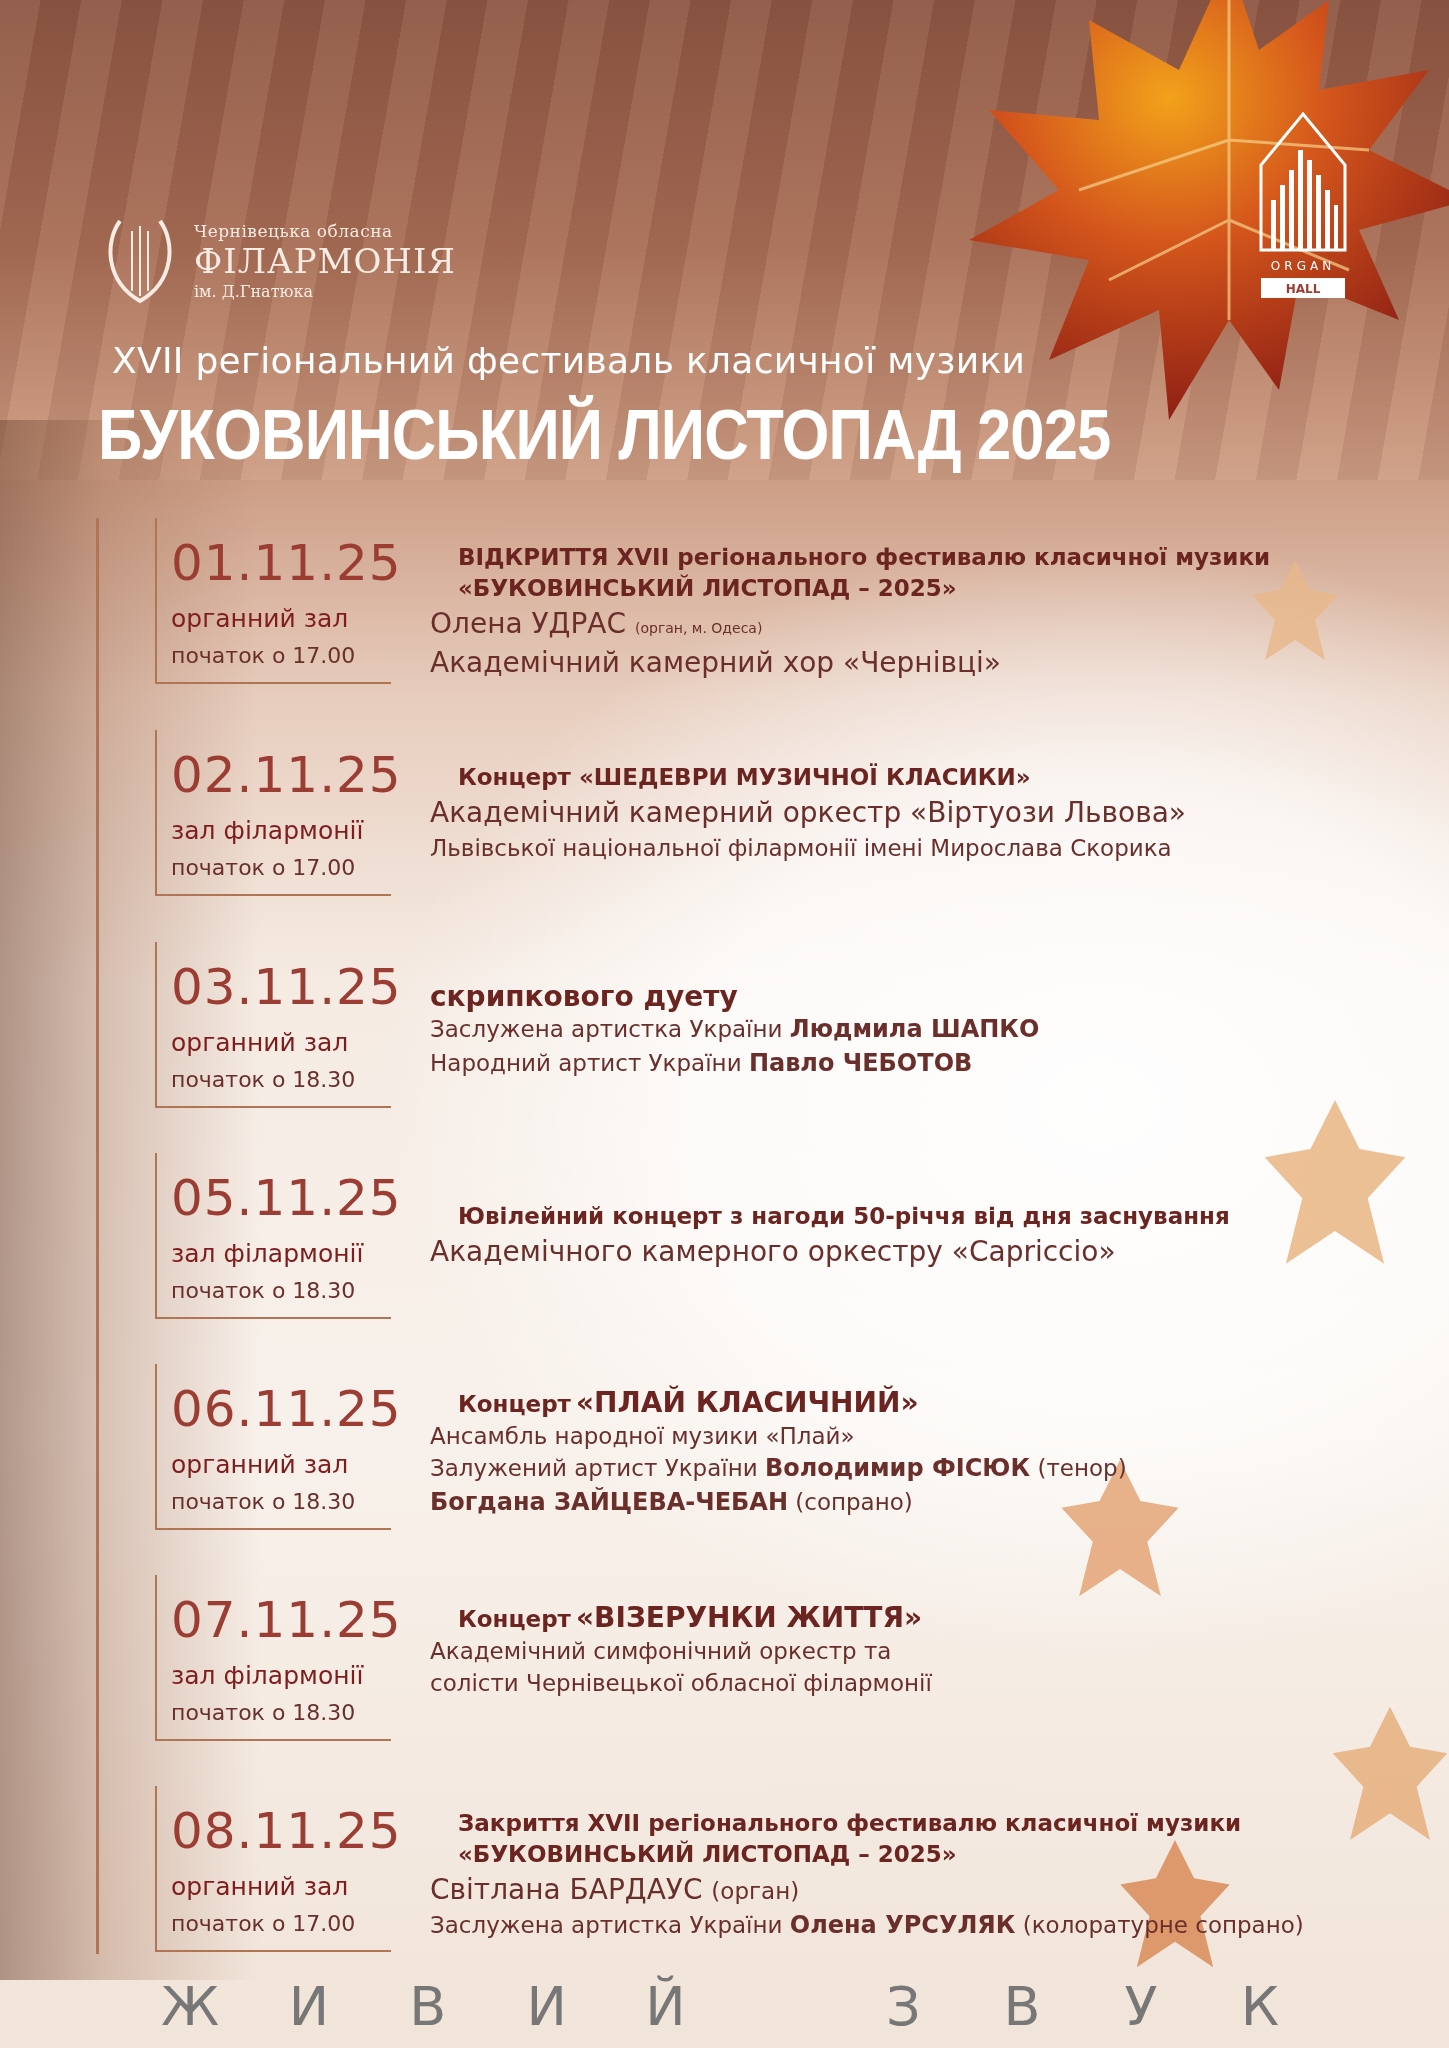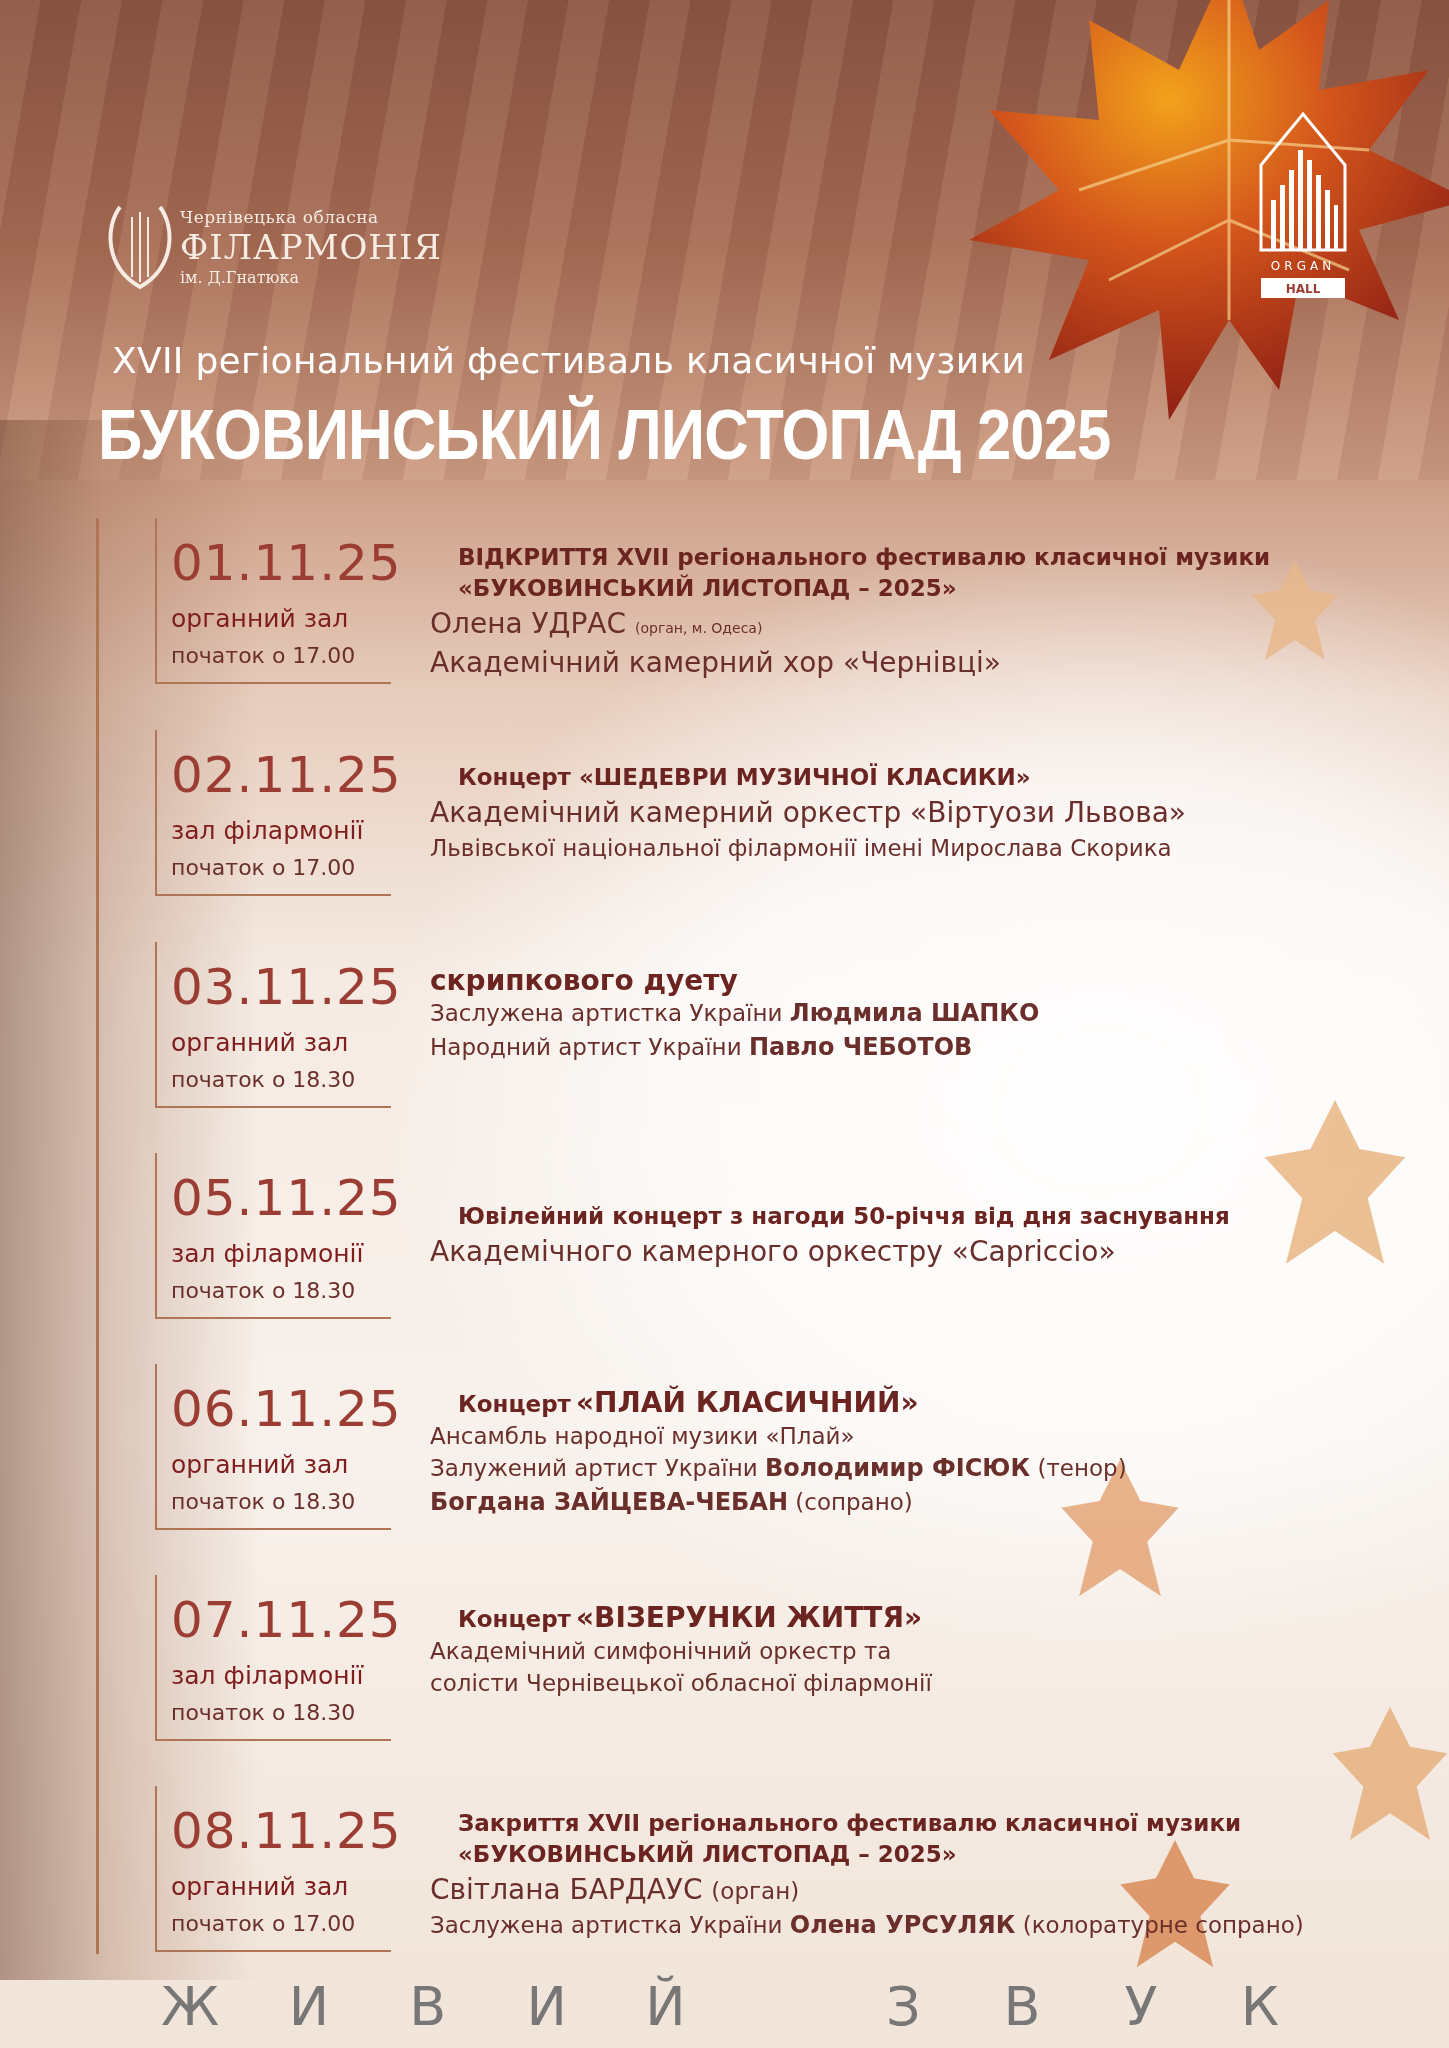--- a/index.html
+++ b/index.html
@@ -24,21 +24,21 @@
     background:
       repeating-linear-gradient(100deg, rgba(255,230,200,0.08) 0 40px, rgba(90,50,35,0.08) 40px 80px);
   }
   
   .leaf {
     position: absolute; right: -40px; top: -60px; width: 560px; height: 560px;
   }
   .small-leaf { position: absolute; opacity: 0.8; }
 
   
-  .logo { position: absolute; left: 100px; top: 197px; display: flex; align-items: center; }
+  .logo { position: absolute; left: 100px; top: 211px; display: flex; align-items: center; gap: 14px; }
   .logo-text { color: #f6ece4; font-family: "DejaVu Serif", serif; line-height: 1.2; }
   .logo-text .l1 { font-size: 17px; letter-spacing: 0.5px; }
   .logo-text .l2 { font-size: 34px; letter-spacing: 1px; }
   .logo-text .l3 { font-size: 16px; }
 
   .organ { position: absolute; left: 1255px; top: 110px; width: 96px; height: 190px; }
 
   .subtitle { position: absolute; left: 100px; top: 340px; font-size: 36px; color: #fff; letter-spacing: 0.3px; margin-left: 12px; }
   .title { position: absolute; left: 98px; top: 395px; font-size: 70px; font-weight: bold; color: #fff; letter-spacing: -1px; font-family: "Liberation Sans", sans-serif; transform: scaleX(0.88); transform-origin: left; }
 
@@ -49,21 +49,21 @@
     position: absolute; left: 0; top: 0; width: 236px; height: 166px;
     border-left: 2px solid #b07555; border-bottom: 2px solid #b07555;
     padding-left: 14px;
   }
   .date { font-size: 50px; color: #9b3d33; line-height: 1; margin-top: 20px; letter-spacing: 1px; }
   .hall { font-size: 25px; color: #7f1d1d; margin-top: 16px; }
   .time { font-size: 22px; color: #6b2f2b; position: absolute; left: 14px; bottom: 14px; }
 
   .details { position: absolute; left: 275px; top: 24px; color: #6b2f2b; }
   .d-bold { font-weight: bold; font-size: 23px; color: #6b2420; line-height: 1.35; margin-left: 28px; }
-  .d-bold-lg { font-weight: bold; font-size: 28px; color: #6b2420; }
+  .d-bold-lg { font-weight: bold; font-size: 28px; color: #6b2420; margin-top: 16px; }
   .d-lg { font-size: 28px; color: #6b2f2b; line-height: 1.4; }
   .d-md { font-size: 23px; color: #6b2f2b; line-height: 1.4; }
   .d-sm { font-size: 14px; color: #6b2f2b; }
   .d-xl { font-size: 24px; font-weight: bold; }
 
   .footer { position: absolute; left: 150px; top: 1975px; width: 1150px; display: flex; justify-content: space-between; font-size: 54px; color: #777; font-family: "DejaVu Sans", sans-serif; }
   .footer span { width: 80px; text-align: center; }
 </style>
 </head>
 <body>

